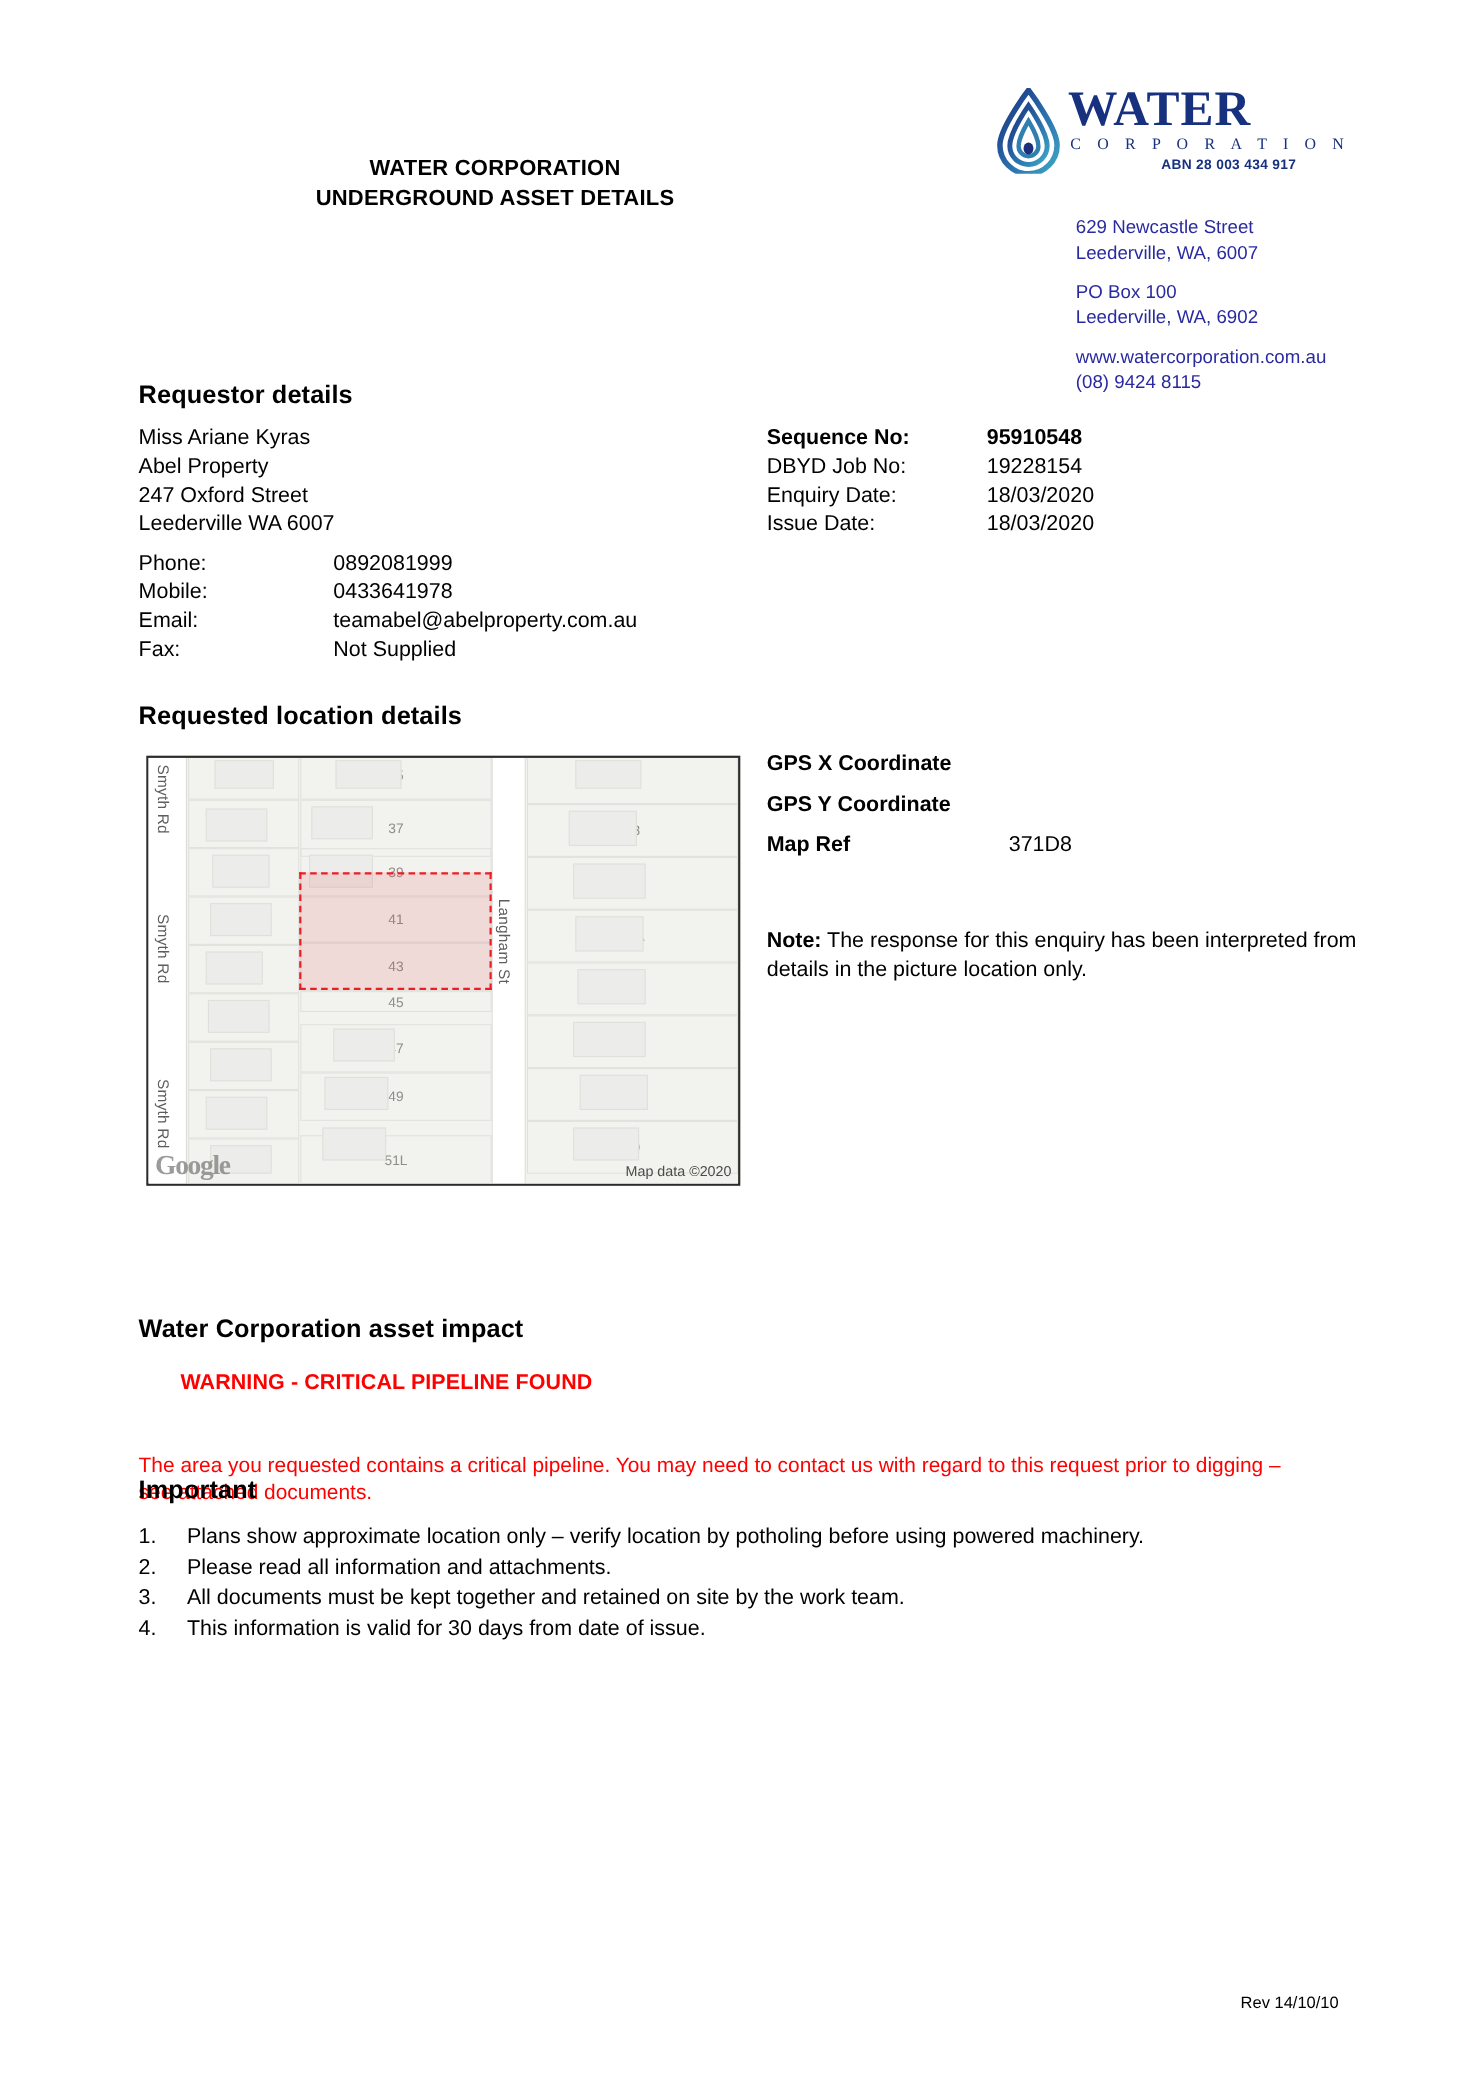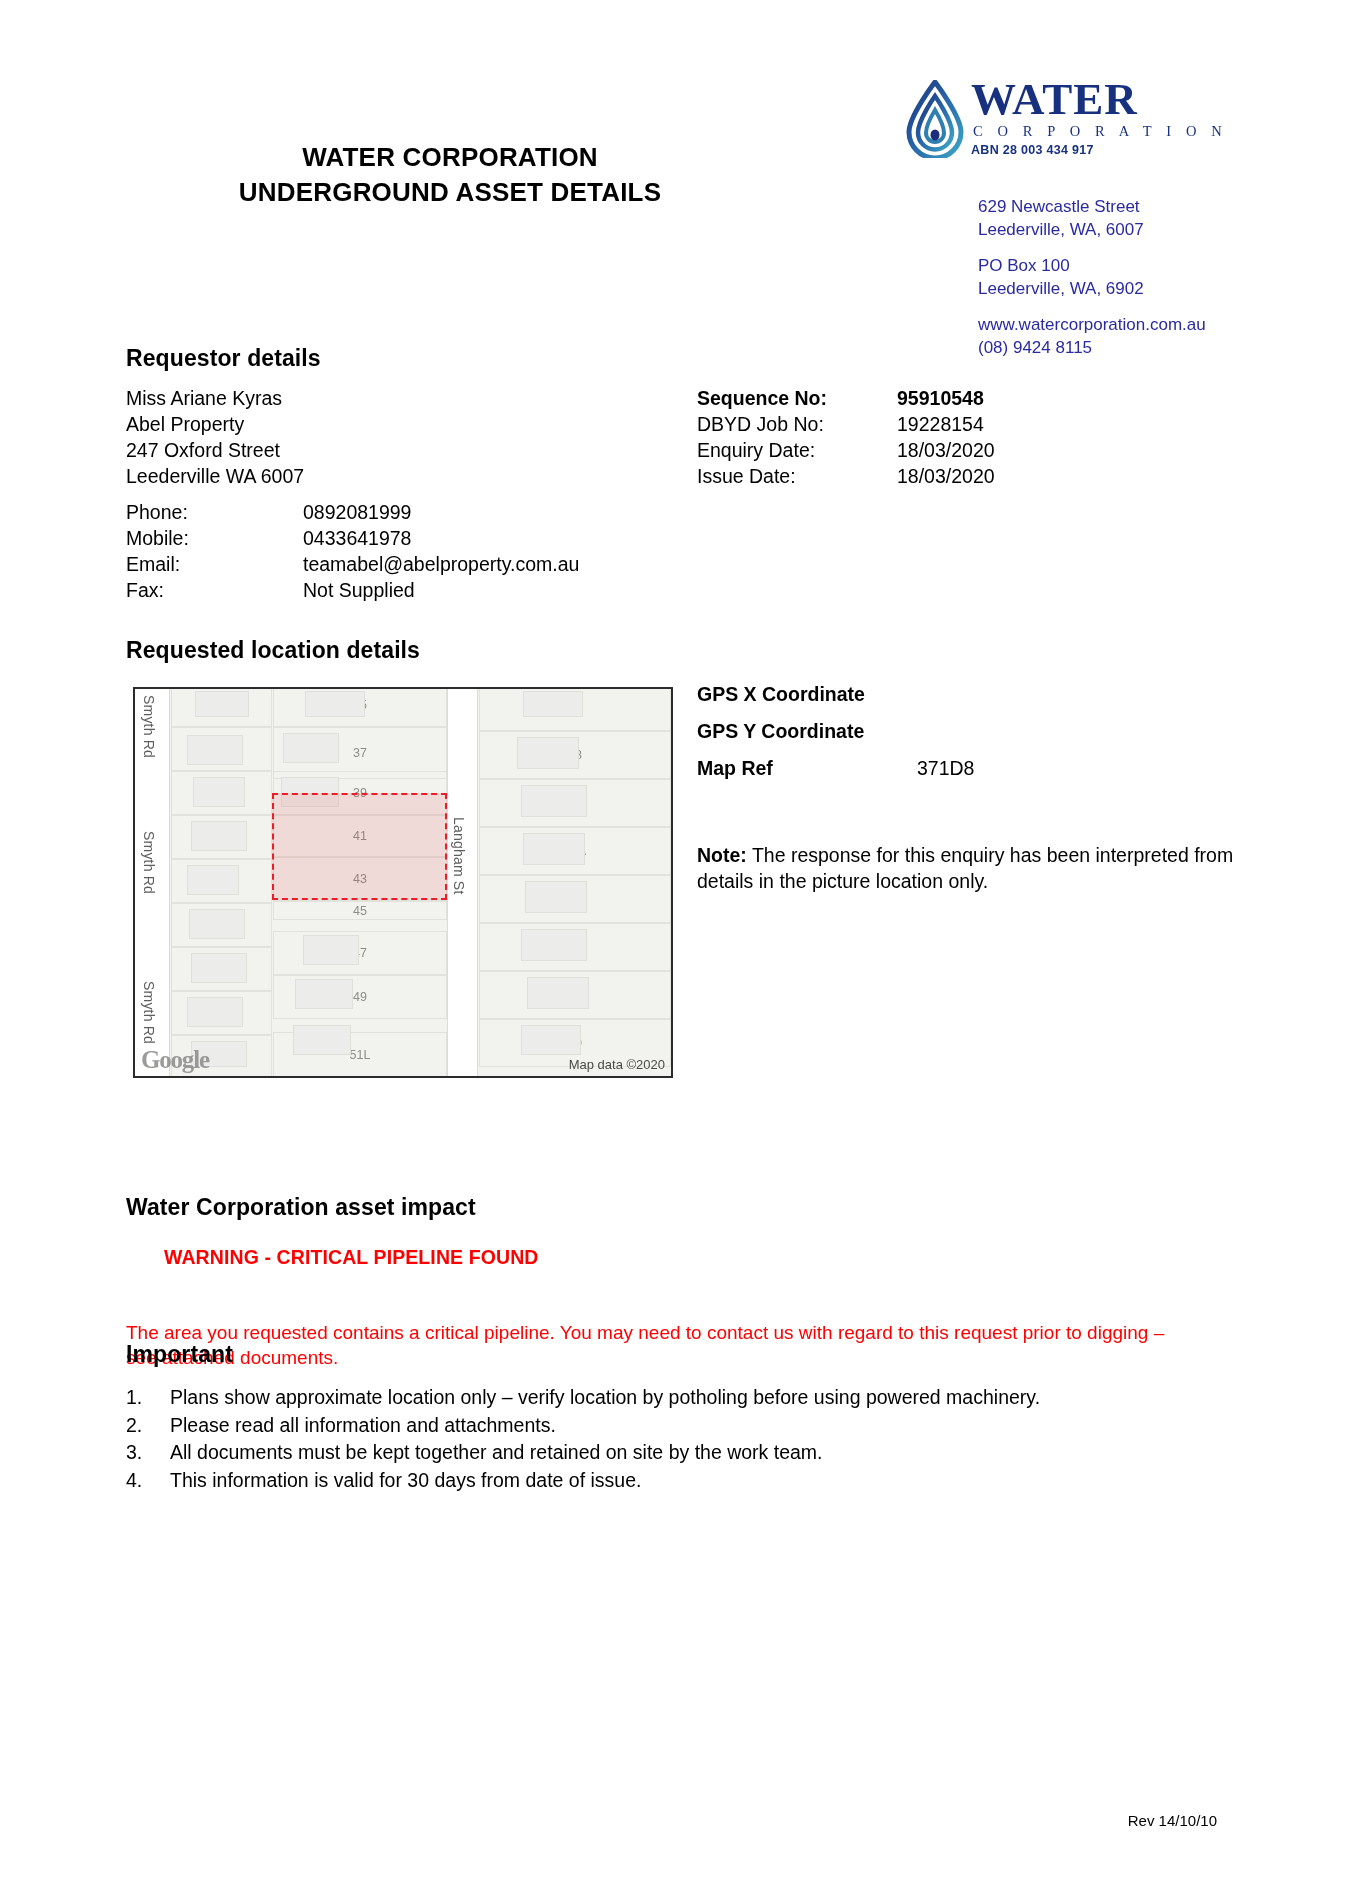--- a/index.html
+++ b/index.html
@@ -22,21 +22,21 @@
     box-sizing: border-box;
   }
 
   
   .doc-title {
     position: absolute;
     left: 120px;
     top: 140px;
     width: 660px;
     text-align: center;
-    font-size: 26px;
+    font-size: 20px;
     font-weight: bold;
     line-height: 1.35;
     letter-spacing: 0.2px;
   }
   .doc-title div { white-space: nowrap; }
 
   .brand-block {
     position: absolute;
     left: 905px;
     top: 78px;
@@ -63,21 +63,21 @@
     letter-spacing: 5.6px;
     color: #17317f;
     margin-top: 2px;
     padding-left: 2px;
   }
   .logo-abn {
     font-size: 12.5px;
     font-weight: bold;
     color: #17317f;
     letter-spacing: 0.3px;
-    text-align: left;
+    text-align: center;
     margin-top: 3px;
     padding-right: 2px;
   }
   .contact-block {
     position: absolute;
     left: 978px;
     top: 196px;
     font-size: 17px;
     color: #2a2aa0;
     line-height: 1.33;

